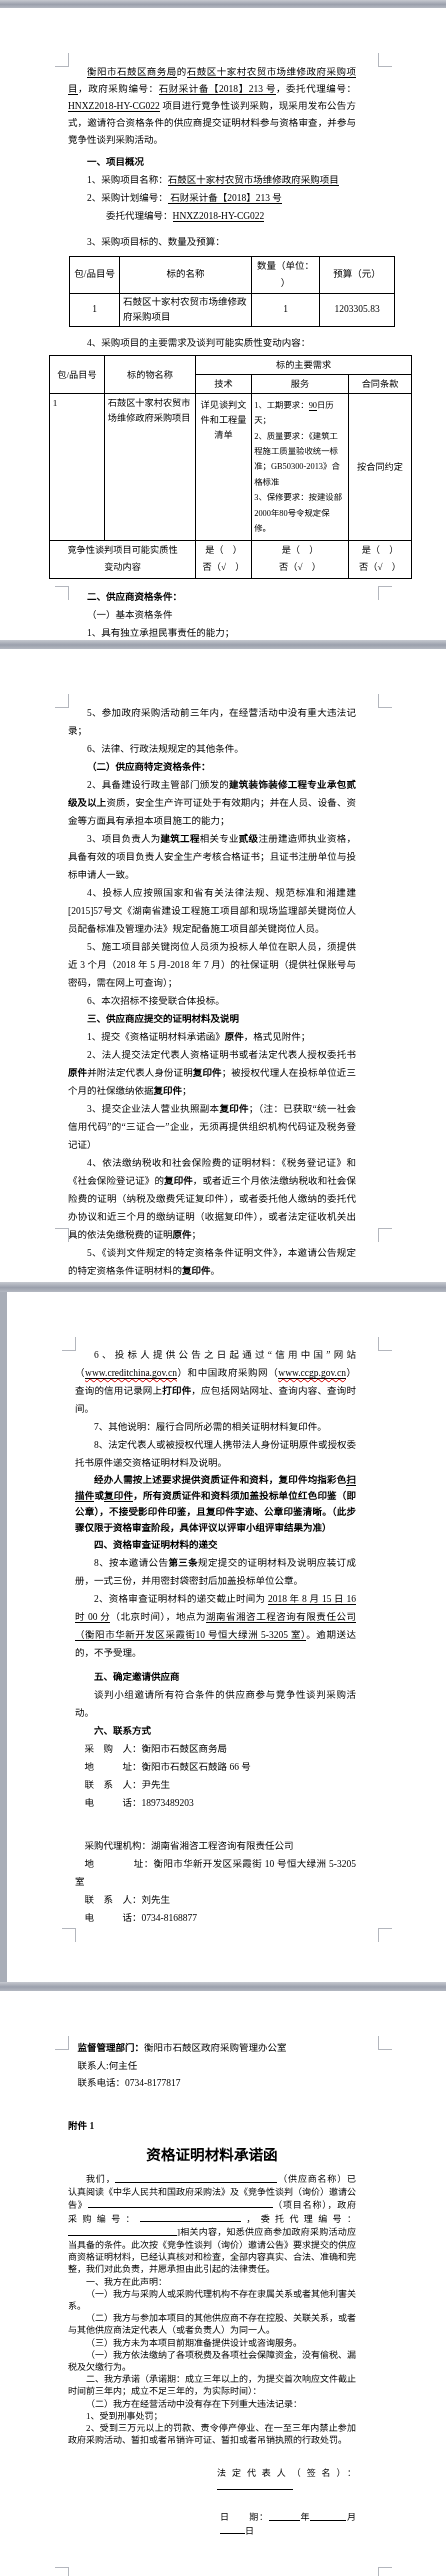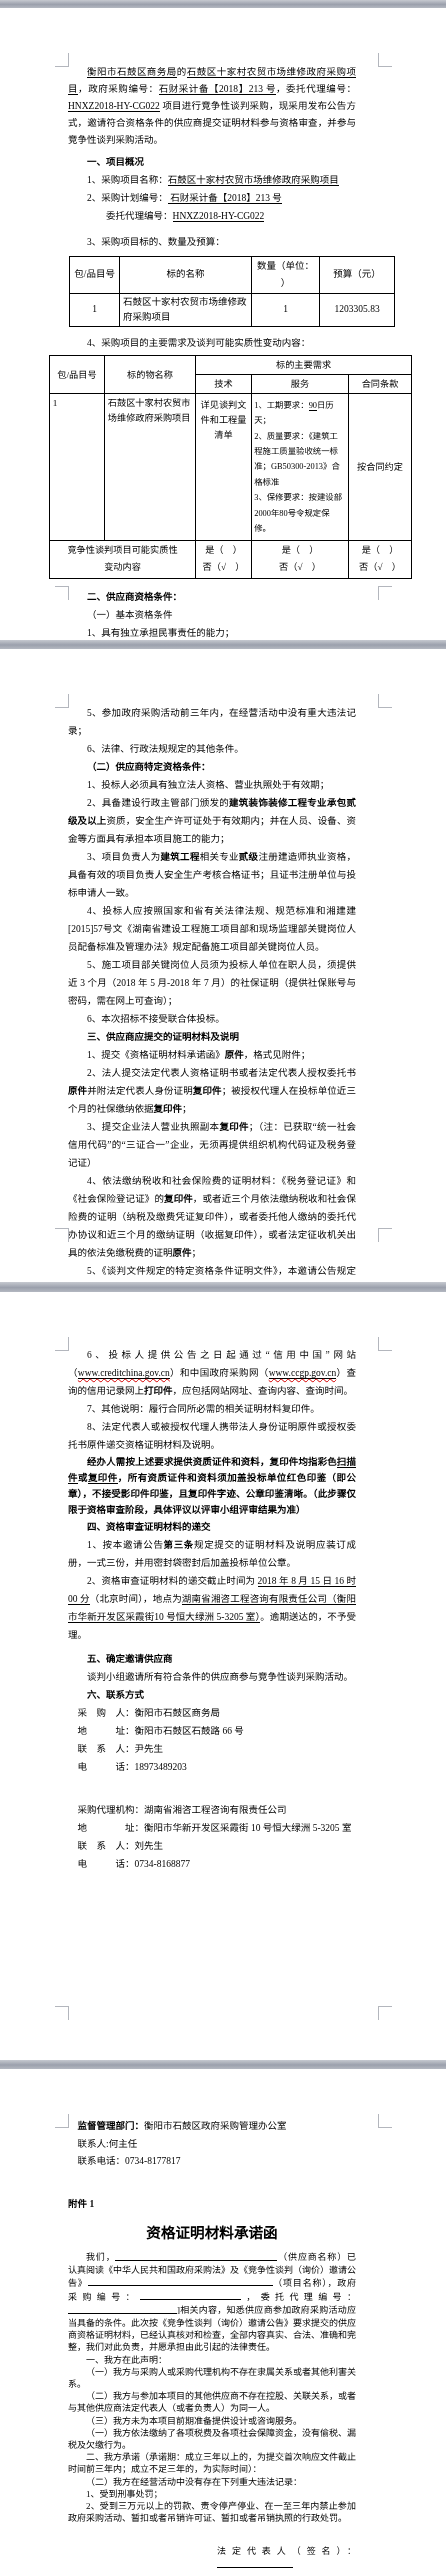--- a/index.html
+++ b/index.html
@@ -8,21 +8,21 @@
     background:#a8adb7;
     font-family:"Liberation Serif","DejaVu Serif",serif;
     color:#000;
   }
   .gap{height:9.5px;background:linear-gradient(180deg,#c6c9d0 0%,#9ba0ac 55%,#b4b8c1 100%);}
   .gap.top{height:7.8px;}
   .gap.bottom{height:11.2px;}
   .page{background:#ffffff;position:relative;overflow:hidden;}
   .pg1{height:632px;}
   .pg2{height:633px;}
-  .pg3{height:768px;}
+  .pg3{height:690px;margin-left:7px;}
   .pg4{height:630px;}
   
   .cm{position:absolute;width:13px;height:13px;border:0 solid #b3b6bd;}
   .cm.tl{left:55px;top:45px;border-right-width:0.6px;border-bottom-width:0.6px;}
   .cm.tr{right:55px;top:45px;border-left-width:0.6px;border-bottom-width:0.6px;}
   .cm.bl{left:55px;bottom:40px;border-right-width:0.6px;border-top-width:0.6px;}
   .cm.br{right:55px;bottom:40px;border-left-width:0.6px;border-top-width:0.6px;}
 
   .content{padding-left:68px;padding-right:91px;text-align:justify;font-size:9.5px;}
   .pg1 .content{padding-top:56px;}
@@ -174,21 +174,20 @@
 
 <section class="page pg2">
   <i class="cm tl"></i>
   <i class="cm tr"></i>
   <i class="cm bl"></i>
   <i class="cm br"></i>
   <div class="content">
     <p class="ind">5、参加政府采购活动前三年内，在经营活动中没有重大违法记录；</p>
     <p class="ind">6、法律、行政法规规定的其他条件。</p>
     <p class="h ind">（二）供应商特定资格条件：</p>
-    <p class="ind">1、投标人必须具有独立法人资格、营业执照处于有效期；</p>
     <p class="ind"><span>2、具备建设行政主管部门颁发的</span><span class="b">建筑装饰装修工程专业承包贰级及以上</span><span>资质，安全生产许可证处于有效期内；并在人员、设备、资金等方面具有承担本项目施工的能力；</span></p>
     <p class="ind"><span>3、项目负责人为</span><span class="b">建筑工程</span><span>相关专业</span><span class="b">贰级</span><span>注册建造师执业资格，具备有效的项目负责人安全生产考核合格证书；且证书注册单位与投标申请人一致。</span></p>
     <p class="ind">4、投标人应按照国家和省有关法律法规、规范标准和湘建建[2015]57号文《湖南省建设工程施工项目部和现场监理部关键岗位人员配备标准及管理办法》规定配备施工项目部关键岗位人员。</p>
     <p class="ind">5、施工项目部关键岗位人员须为投标人单位在职人员，须提供近 3 个月（2018 年 5 月-2018 年 7 月）的社保证明（提供社保账号与密码，需在网上可查询）；</p>
     <p class="ind">6、本次招标不接受联合体投标。</p>
     <p class="h ind">三、供应商应提交的证明材料及说明</p>
     <p class="ind"><span>1、提交《资格证明材料承诺函》</span><span class="b">原件</span><span>，格式见附件；</span></p>
     <p class="ind"><span>2、法人提交法定代表人资格证明书或者法定代表人授权委托书</span><span class="b">原件</span><span>并附法定代表人身份证明</span><span class="b">复印件</span><span>；被授权代理人在投标单位近三个月的社保缴纳依据</span><span class="b">复印件</span><span>；</span></p>
     <p class="ind"><span>3、提交企业法人营业执照副本</span><span class="b">复印件</span><span>；（注：已获取“统一社会信用代码”的“三证合一”企业，无须再提供组织机构代码证及税务登记证）</span></p>
     <p class="ind"><span>4、依法缴纳税收和社会保险费的证明材料：《税务登记证》和《社会保险登记证》的</span><span class="b">复印件</span><span>，或者近三个月依法缴纳税收和社会保险费的证明（纳税及缴费凭证复印件），或者委托他人缴纳的委托代办协议和近三个月的缴纳证明（收据复印件），或者法定征收机关出具的依法免缴税费的证明</span><span class="b">原件</span><span>；</span></p>
@@ -202,21 +201,21 @@
   <i class="cm tl"></i>
   <i class="cm tr"></i>
   <i class="cm bl"></i>
   <i class="cm br"></i>
   <div class="content">
     <p class="ind"><span>6、投标人提供公告之日起通过“信用中国”网站（</span><span class="u w">www.creditchina.gov.cn</span><span>）和中国政府采购网（</span><span class="u w">www.ccgp.gov.cn</span><span>）查询的信用记录网上</span><span class="b">打印件</span><span>，应包括网站网址、查询内容、查询时间。</span></p>
     <p class="ind">7、其他说明：履行合同所必需的相关证明材料复印件。</p>
     <p class="ind">8、法定代表人或被授权代理人携带法人身份证明原件或授权委托书原件递交资格证明材料及说明。</p>
     <p class="ind note"><span class="b">经办人需按上述要求提供资质证件和资料，复印件均指彩色</span><span class="b u">扫描件</span><span class="b">或</span><span class="b u">复印件</span><span class="b">，所有资质证件和资料须加盖投标单位红色印鉴（即公章），不接受影印件印鉴，且复印件字迹、公章印鉴清晰。（此步骤仅限于资格审查阶段，具体评议以评审小组评审结果为准）</span></p>
     <p class="h ind">四、资格审查证明材料的递交</p>
-    <p class="ind"><span>1、按本邀请公告</span><span class="b">第三条</span><span>规定提交的证明材料及说明应装订成册，一式三份，并用密封袋密封后加盖投标单位公章。</span></p>
+    <p class="ind"><span>8、按本邀请公告</span><span class="b">第三条</span><span>规定提交的证明材料及说明应装订成册，一式三份，并用密封袋密封后加盖投标单位公章。</span></p>
     <p class="ind"><span>2、资格审查证明材料的递交截止时间为 </span><span class="u">2018 年 8 月 15 日 16 时 00 分</span><span>（北京时间），地点为</span><span class="u">湖南省湘咨工程咨询有限责任公司（衡阳市华新开发区采霞街10 号恒大绿洲 5-3205 室）</span><span>。逾期送达的，不予受理。</span></p>
     <p class="h ind mt12">五、确定邀请供应商</p>
     <p class="ind">谈判小组邀请所有符合条件的供应商参与竞争性谈判采购活动。</p>
     <p class="h ind">六、联系方式</p>
     <p class="contact">采　购　人：衡阳市石鼓区商务局</p>
     <p class="contact">地　　　址：衡阳市石鼓区石鼓路 66 号</p>
     <p class="contact">联　系　人：尹先生</p>
     <p class="contact">电　　　话：18973489203</p>
     <p class="contact mt44">采购代理机构：湖南省湘咨工程咨询有限责任公司</p>
     <p class="contact">地　　　　址：衡阳市华新开发区采霞街 10 号恒大绿洲 5-3205 室</p>

